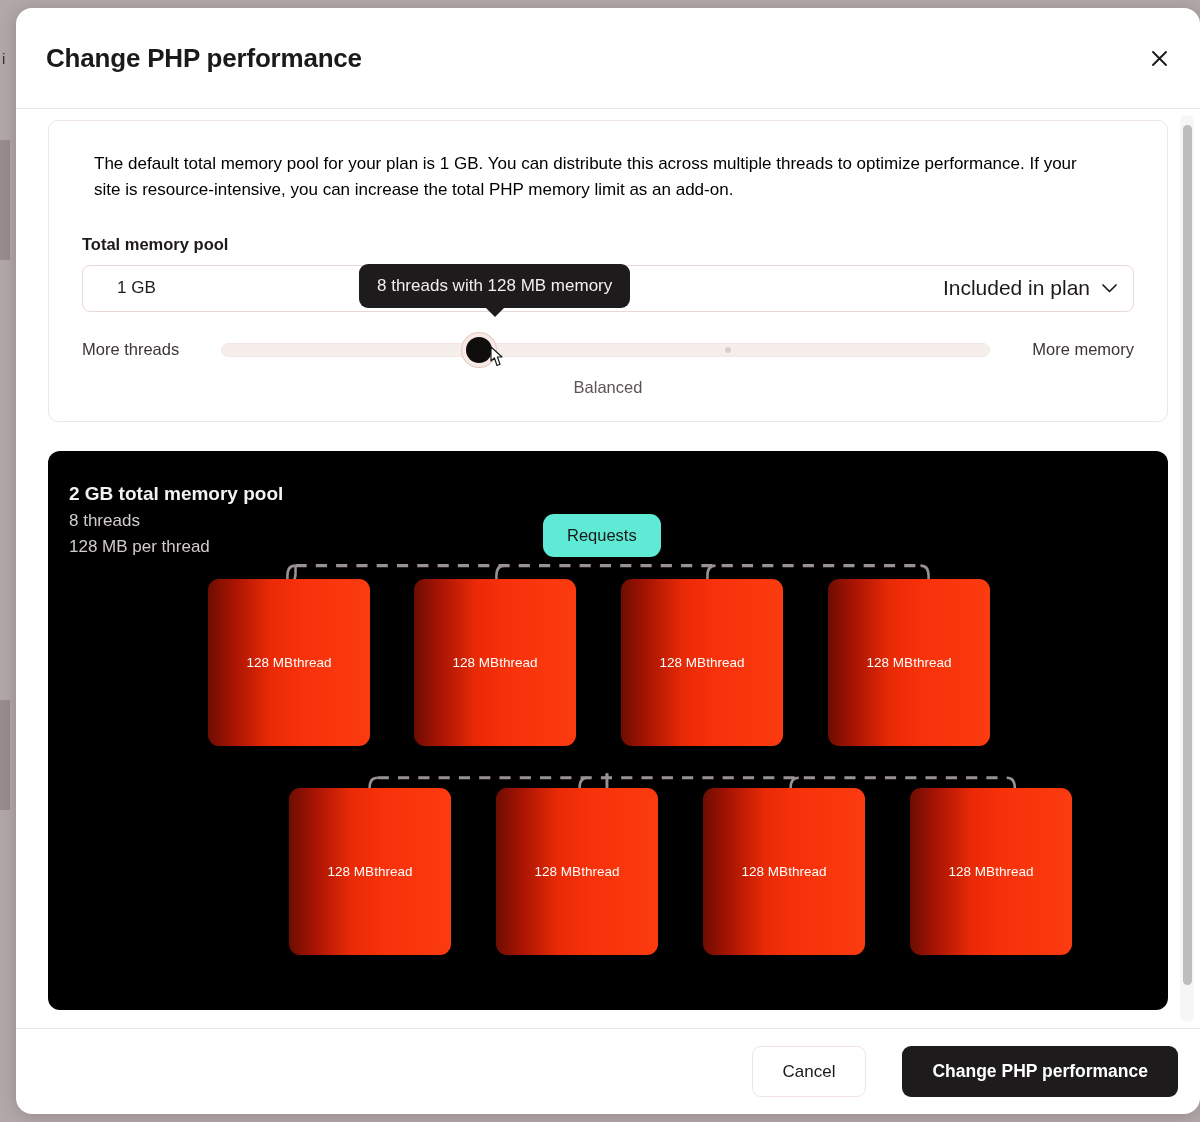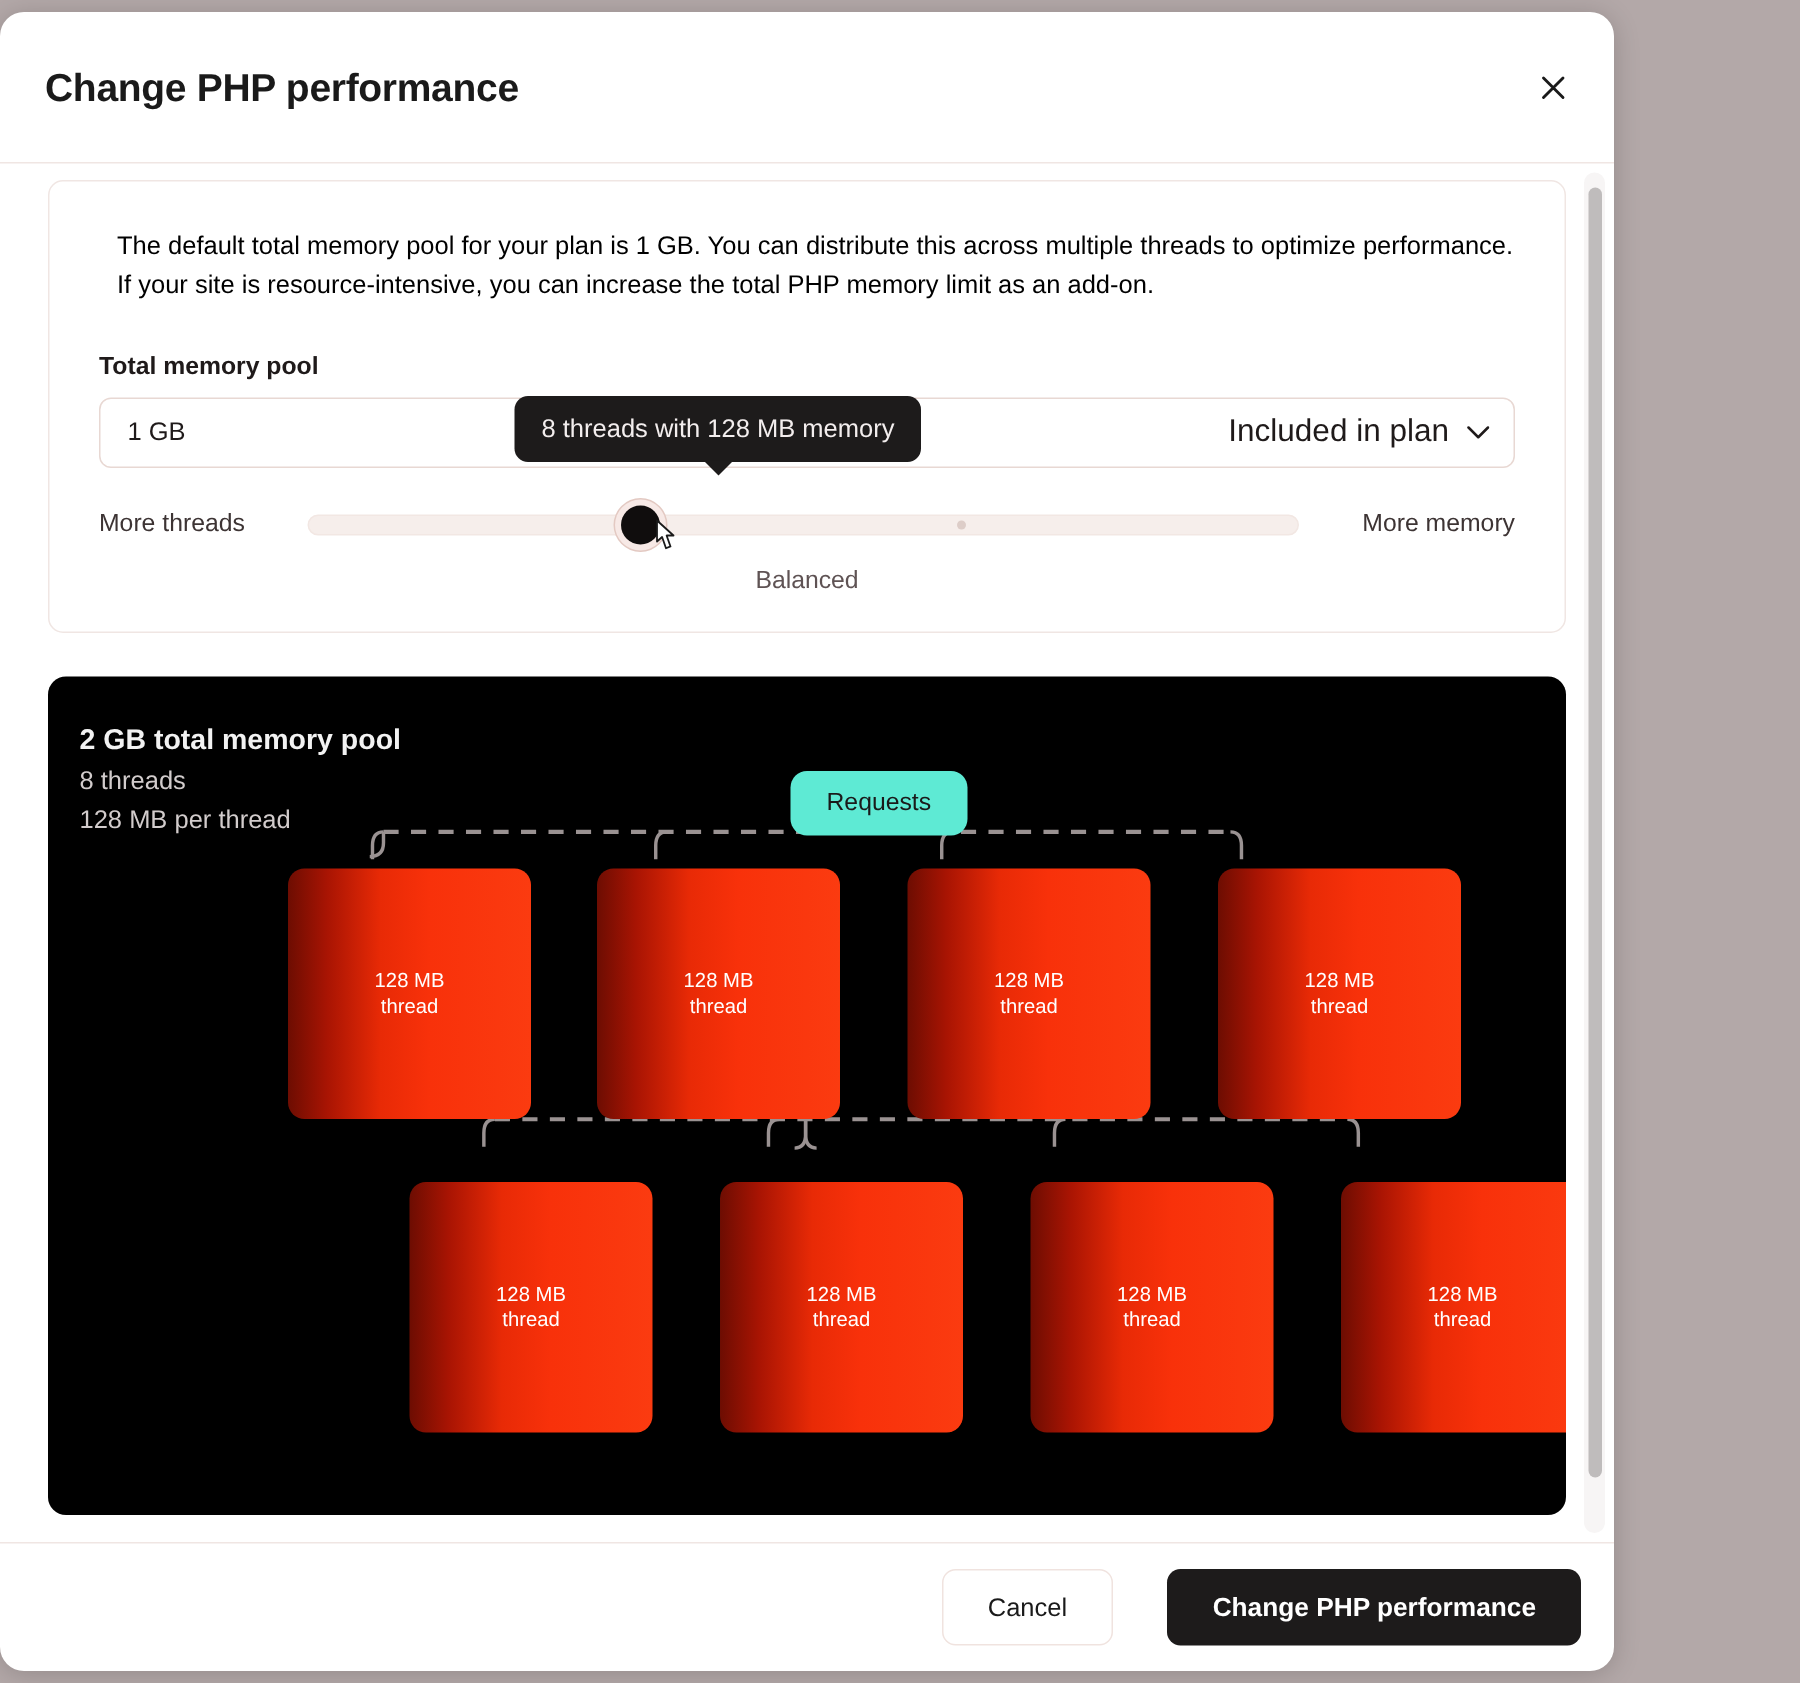--- a/index.html
+++ b/index.html
@@ -33,23 +33,23 @@
   #backdrop-edge-letter {
     position: absolute;
     left: 2px; top: 50px;
     font-size: 15px;
     color: #3b3030;
   }
 
   
   #modal {
     position: absolute;
-    left: 0;
+    left: 16px;
     top: 8px;
-    width: 1076px;
+    width: 1184px;
     height: 1106px;
     background: #ffffff;
     border-radius: 16px;
     overflow: hidden;
     display: flex;
     flex-direction: column;
     box-shadow: 0 2px 18px rgba(0,0,0,0.18);
   }
 
   
@@ -133,21 +133,21 @@
     color: #1f1a1a;
   }
   #memory-pool-field {
     margin-top: 11px;
     height: 47px;
     border: 1px solid #e8d8d3;
     border-radius: 8px;
     display: flex;
     align-items: center;
     justify-content: space-between;
-    padding: 0 16px 0 18px;
+    padding: 0 16px 0 34px;
     background: #fff;
     cursor: pointer;
   }
   #memory-pool-value {
     font-size: 17px;
     color: #1f1a1a;
   }
   #plan-select {
     display: flex;
     align-items: center;
@@ -291,21 +291,20 @@
   #diagram-svg {
     position: absolute;
     inset: 0;
     z-index: 1;
   }
   .thread-box {
     position: absolute;
     border-radius: 11px;
     background: linear-gradient(90deg,#6d0d02 0%, #a81403 16%, #e82a06 38%, #f8310a 58%, #fb3b10 100%);
     display: flex;
-    flex-direction: column;
     align-items: center;
     justify-content: center;
     z-index: 2;
     cursor: default;
   }
   .thread-box-size, .thread-box-kind {
     color: #ffffff;
     font-size: 13.5px;
     line-height: 1.28;
     text-align: center;

